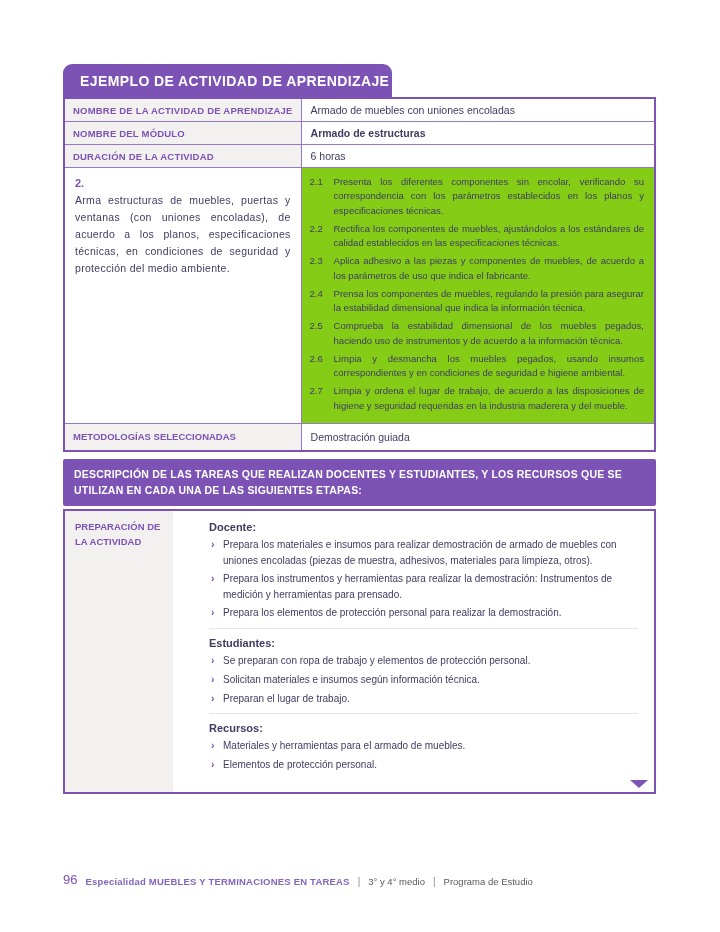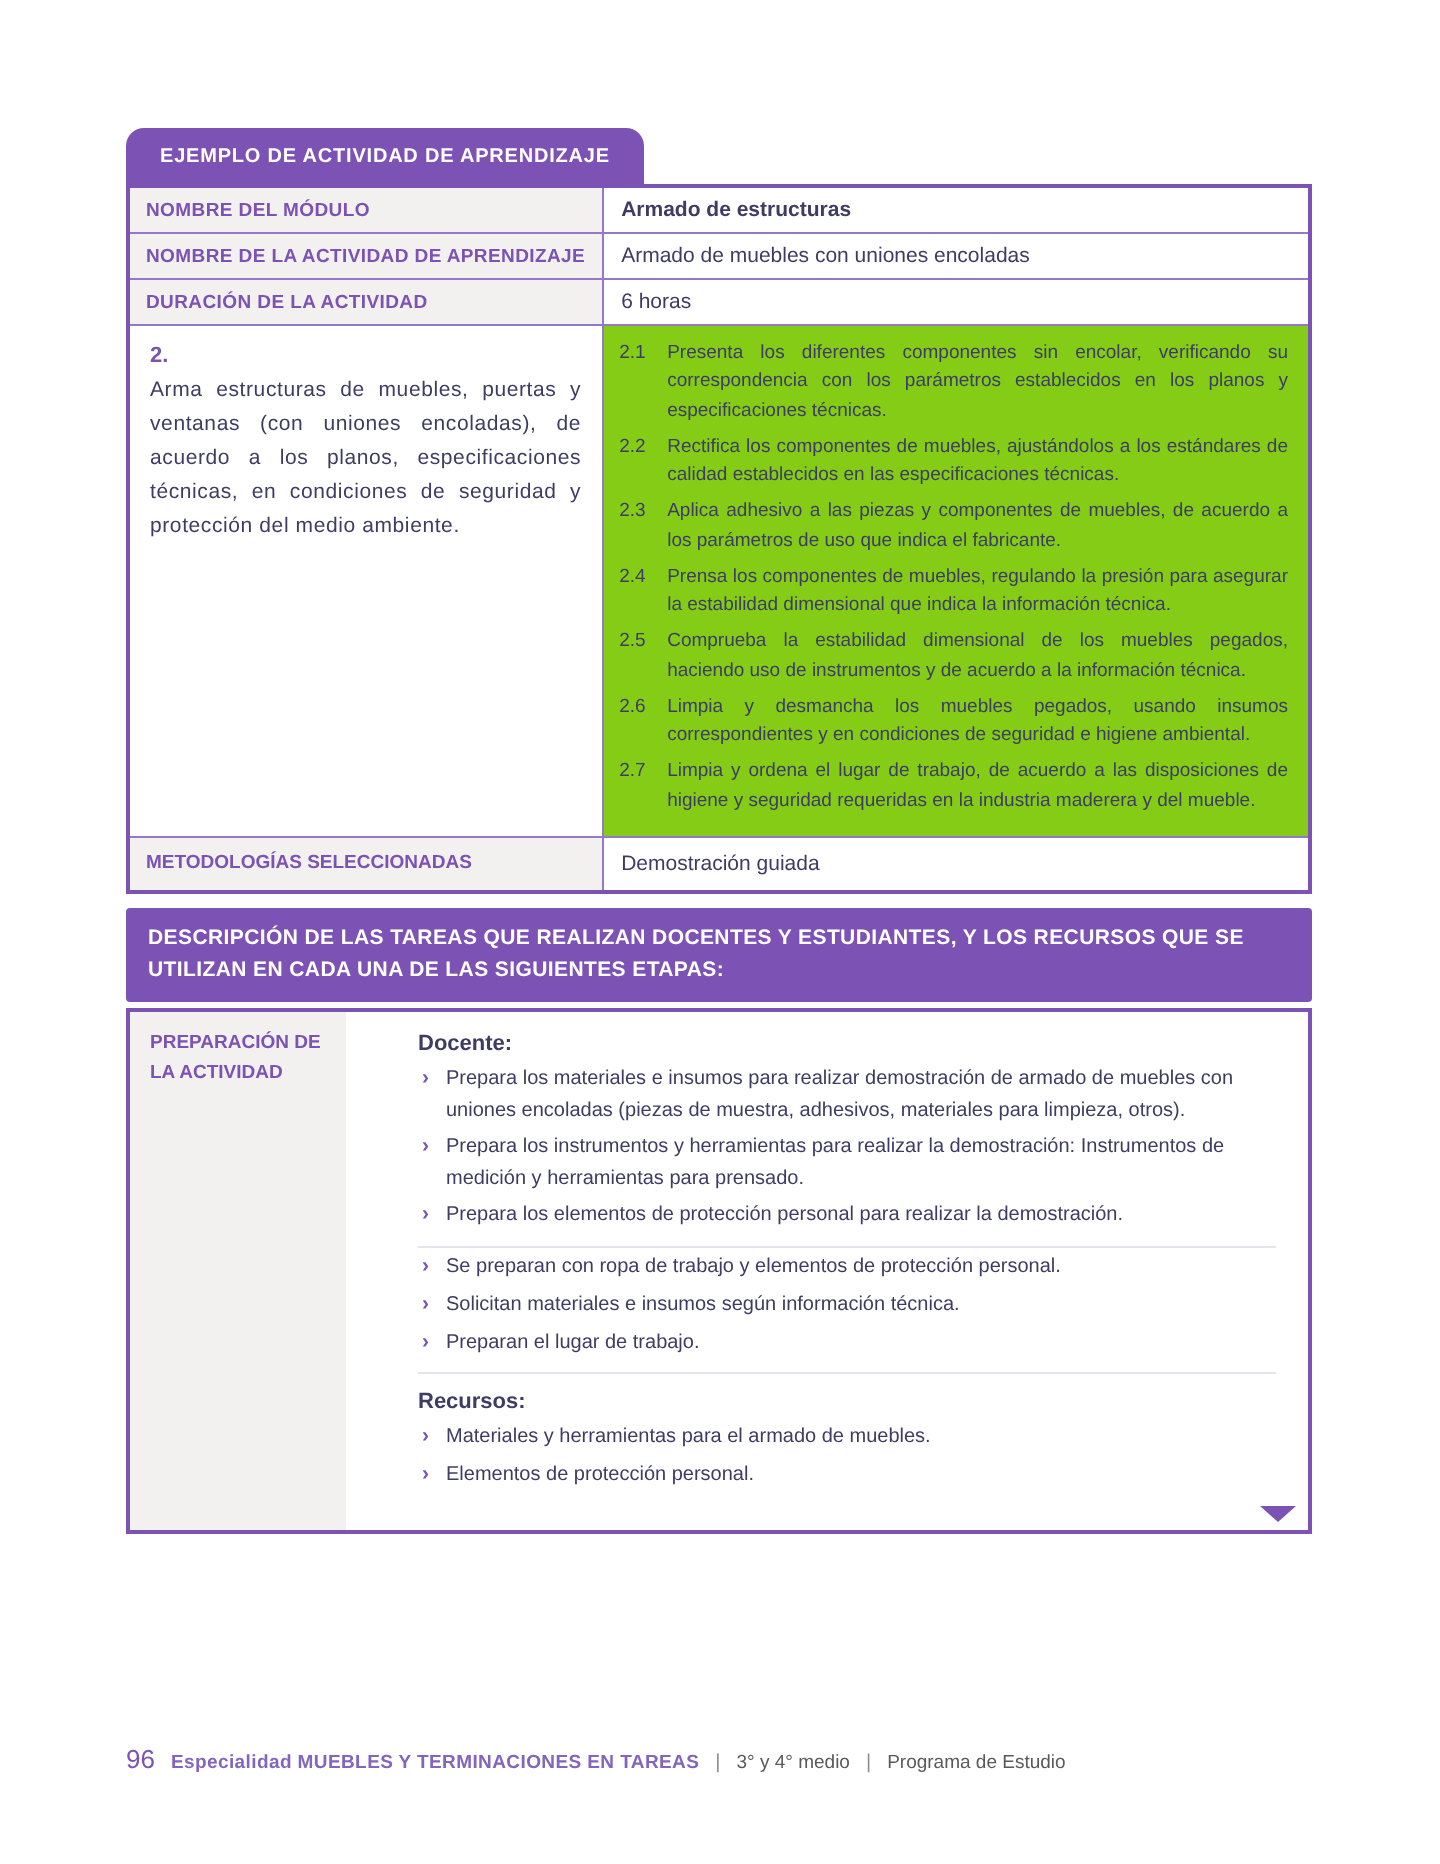--- a/index.html
+++ b/index.html
@@ -14,24 +14,24 @@
     position: absolute;
     left: 63px; top: 64px;
     width: 593px;
   }
 
   
   .title-tab {
     display: inline-block;
     background: #7C52B5;
     color: #ffffff;
-    font-size: 10px;
+    font-size: 14px;
     font-weight: bold;
     letter-spacing: 0.4px;
-    padding: 9px 17px 8px 17px;
+    padding: 9px 3px 8px 17px;
     border-radius: 9px 9px 0 0;
   }
 
   
   table.main-table {
     width: 100%;
     border-collapse: collapse;
     border: 2px solid #7C52B5;
   }
   table.main-table td, table.main-table th {
@@ -150,26 +150,26 @@
 </head>
 <body>
 
 <div class="content">
 
   <div class="title-tab">EJEMPLO DE ACTIVIDAD DE APRENDIZAJE</div>
 
   <table class="main-table">
     <tbody>
         <tr>
+      <td class="label-cell">NOMBRE DE LA ACTIVIDAD DE APRENDIZAJE</td>
+      <td class="value-cell">Armado de muebles con uniones encoladas</td>
+    </tr>
+    <tr>
       <td class="label-cell">NOMBRE DEL MÓDULO</td>
       <td class="value-cell bold">Armado de estructuras</td>
-    </tr>
-    <tr>
-      <td class="label-cell">NOMBRE DE LA ACTIVIDAD DE APRENDIZAJE</td>
-      <td class="value-cell">Armado de muebles con uniones encoladas</td>
     </tr>
     <tr>
       <td class="label-cell">DURACIÓN DE LA ACTIVIDAD</td>
       <td class="value-cell">6 horas</td>
     </tr>
     <tr>
       <td class="learning-cell">
         <div class="learning-num">2.</div>
         <div class="learning-text">Arma estructuras de muebles, puertas y ventanas (con uniones encoladas), de acuerdo a los planos, especificaciones técnicas, en condiciones de seguridad y protección del medio ambiente.</div>
       </td>
@@ -227,20 +227,21 @@
           <span class="marker">›</span>
           <span class="bullet-text">Prepara los instrumentos y herramientas para realizar la demostración: Instrumentos de medición y herramientas para prensado.</span>
         </div>
         <div class="bullet">
           <span class="marker">›</span>
           <span class="bullet-text">Prepara los elementos de protección personal para realizar la demostración.</span>
         </div>
       </div>
 
       <div class="prep-section">
+        <div class="sec-head">Estudiantes:</div>
         <div class="bullet">
           <span class="marker">›</span>
           <span class="bullet-text">Se preparan con ropa de trabajo y elementos de protección personal.</span>
         </div>
         <div class="bullet">
           <span class="marker">›</span>
           <span class="bullet-text">Solicitan materiales e insumos según información técnica.</span>
         </div>
         <div class="bullet">
           <span class="marker">›</span>

